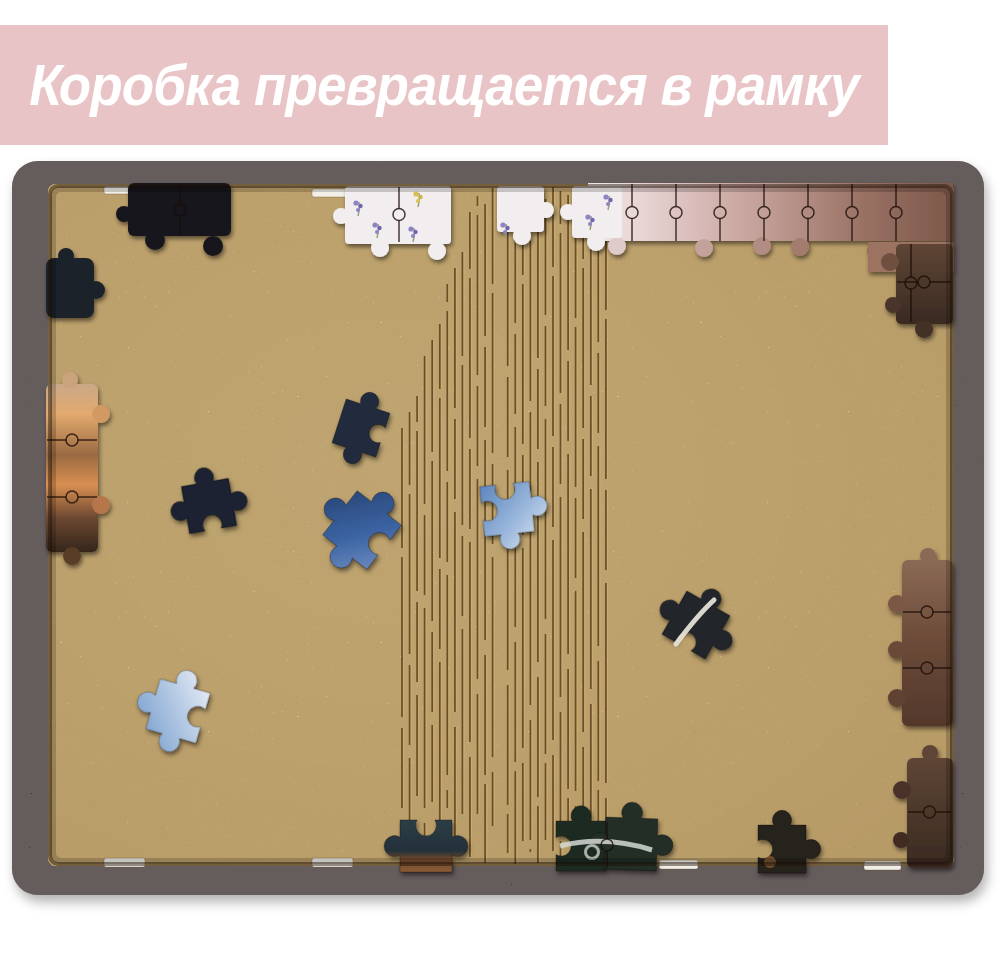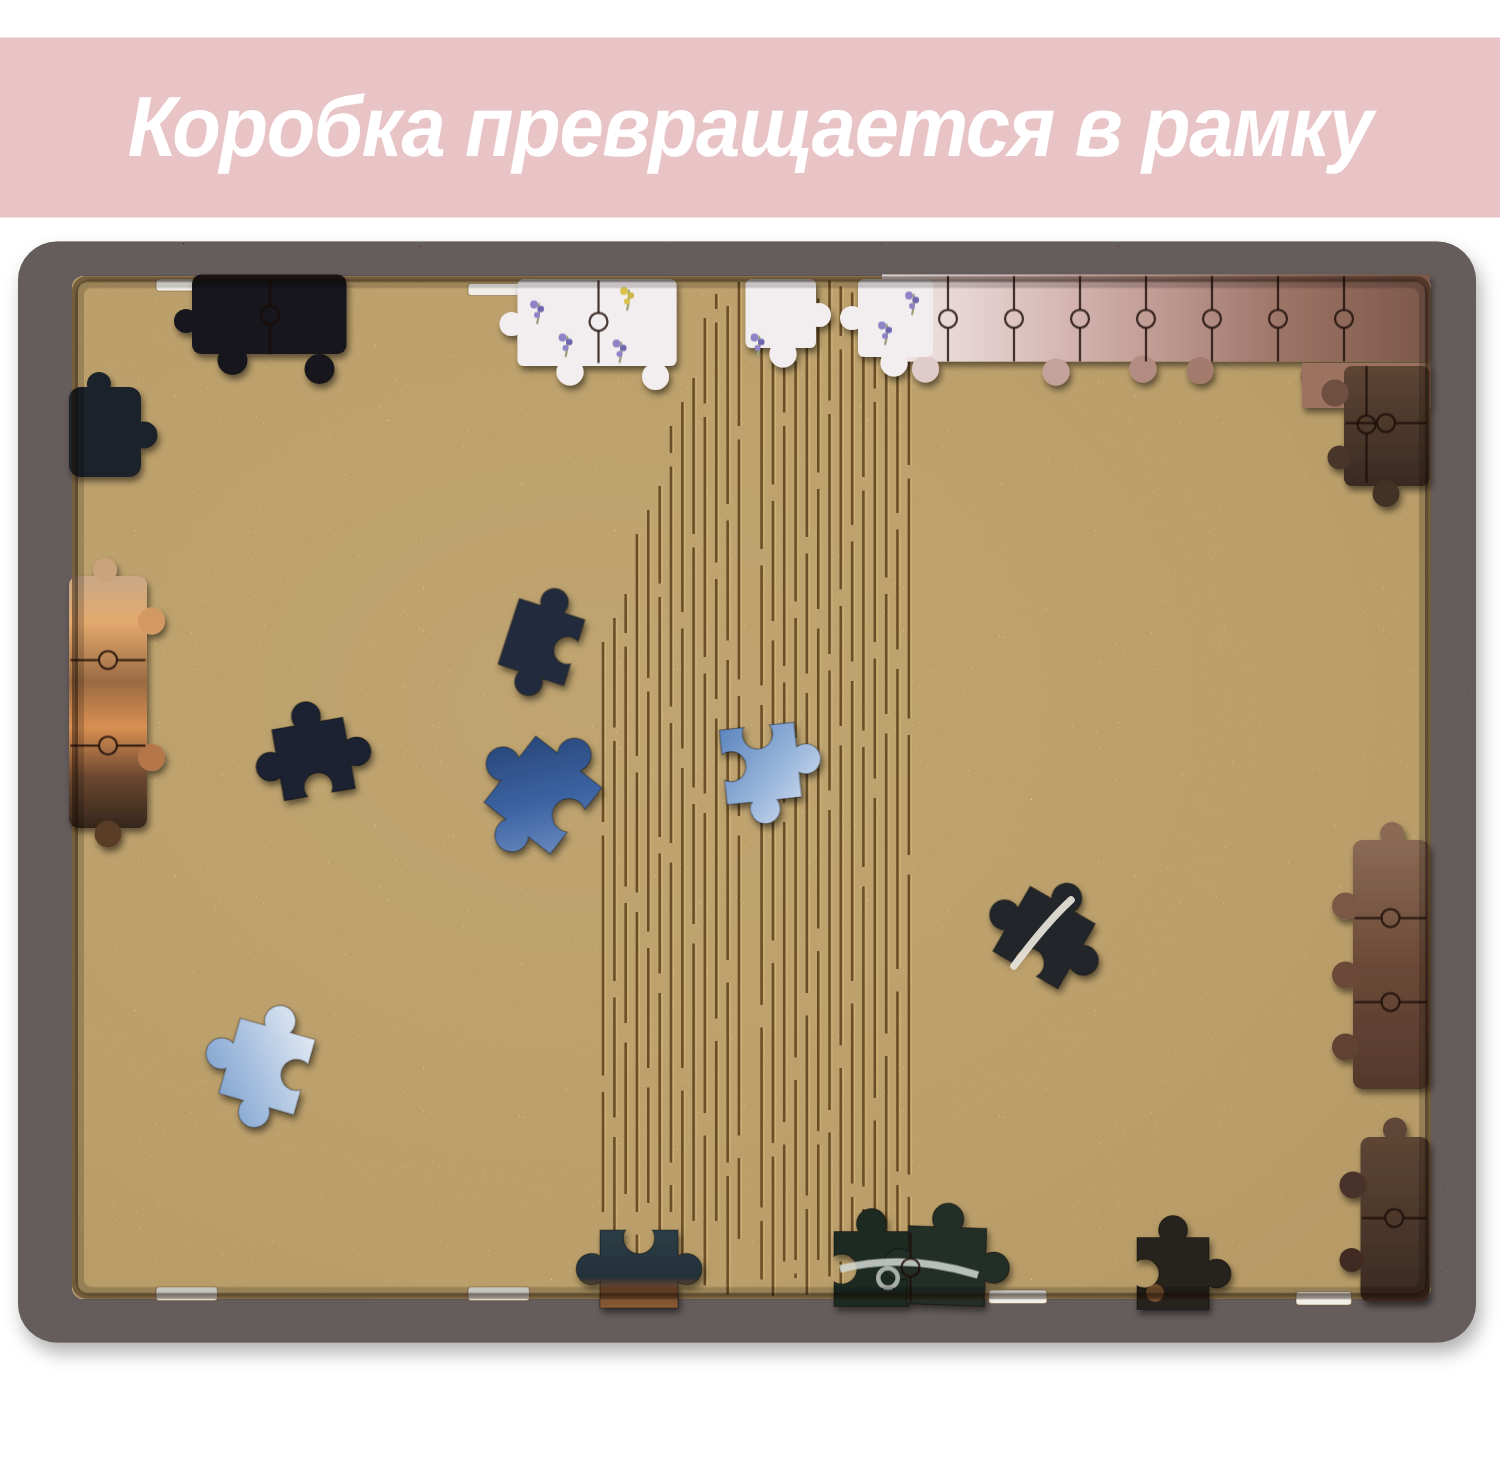--- a/index.html
+++ b/index.html
@@ -2,21 +2,21 @@
 <html style="--c-page_bg: #ffffff; --c-frame: #231713; --c-board: #cfa968; --c-hinge_line: #5e431e; --c-slot: #f2efe8; --c-piece_black: #17181c; --c-piece_navy: #232c3e; --c-piece_blue: #2f4f82; --c-piece_sky: #7fa3d2; --c-piece_white: #f2edee; --c-piece_mauve: #b08a84; --c-piece_brown: #6a4b3a; --c-piece_orange: #d08a4e; --banner-bg: #e9c4c6; --banner-fg: #ffffff;"><head>
 <meta charset="utf-8">
 <style>
   html,body{margin:0;padding:0;}
   body{
     width:1000px;height:975px;position:relative;overflow:hidden;
     background:var(--c-page_bg,#fff);
     font-family:"Liberation Sans", sans-serif;
   }
   .banner{
-    position:absolute;left:0;top:25px;width:1000px;height:120px;
+    position:absolute;left:0;top:25px;width:888px;height:120px;
     background:var(--banner-bg,#e9c4c6);
     display:flex;align-items:center;justify-content:center;
   }
   .banner-text{
     color:var(--banner-fg,#fff);
     font-weight:bold;font-style:italic;
     font-size:57px;letter-spacing:-1px;
     transform:scaleX(.93);
     white-space:nowrap;
   }

